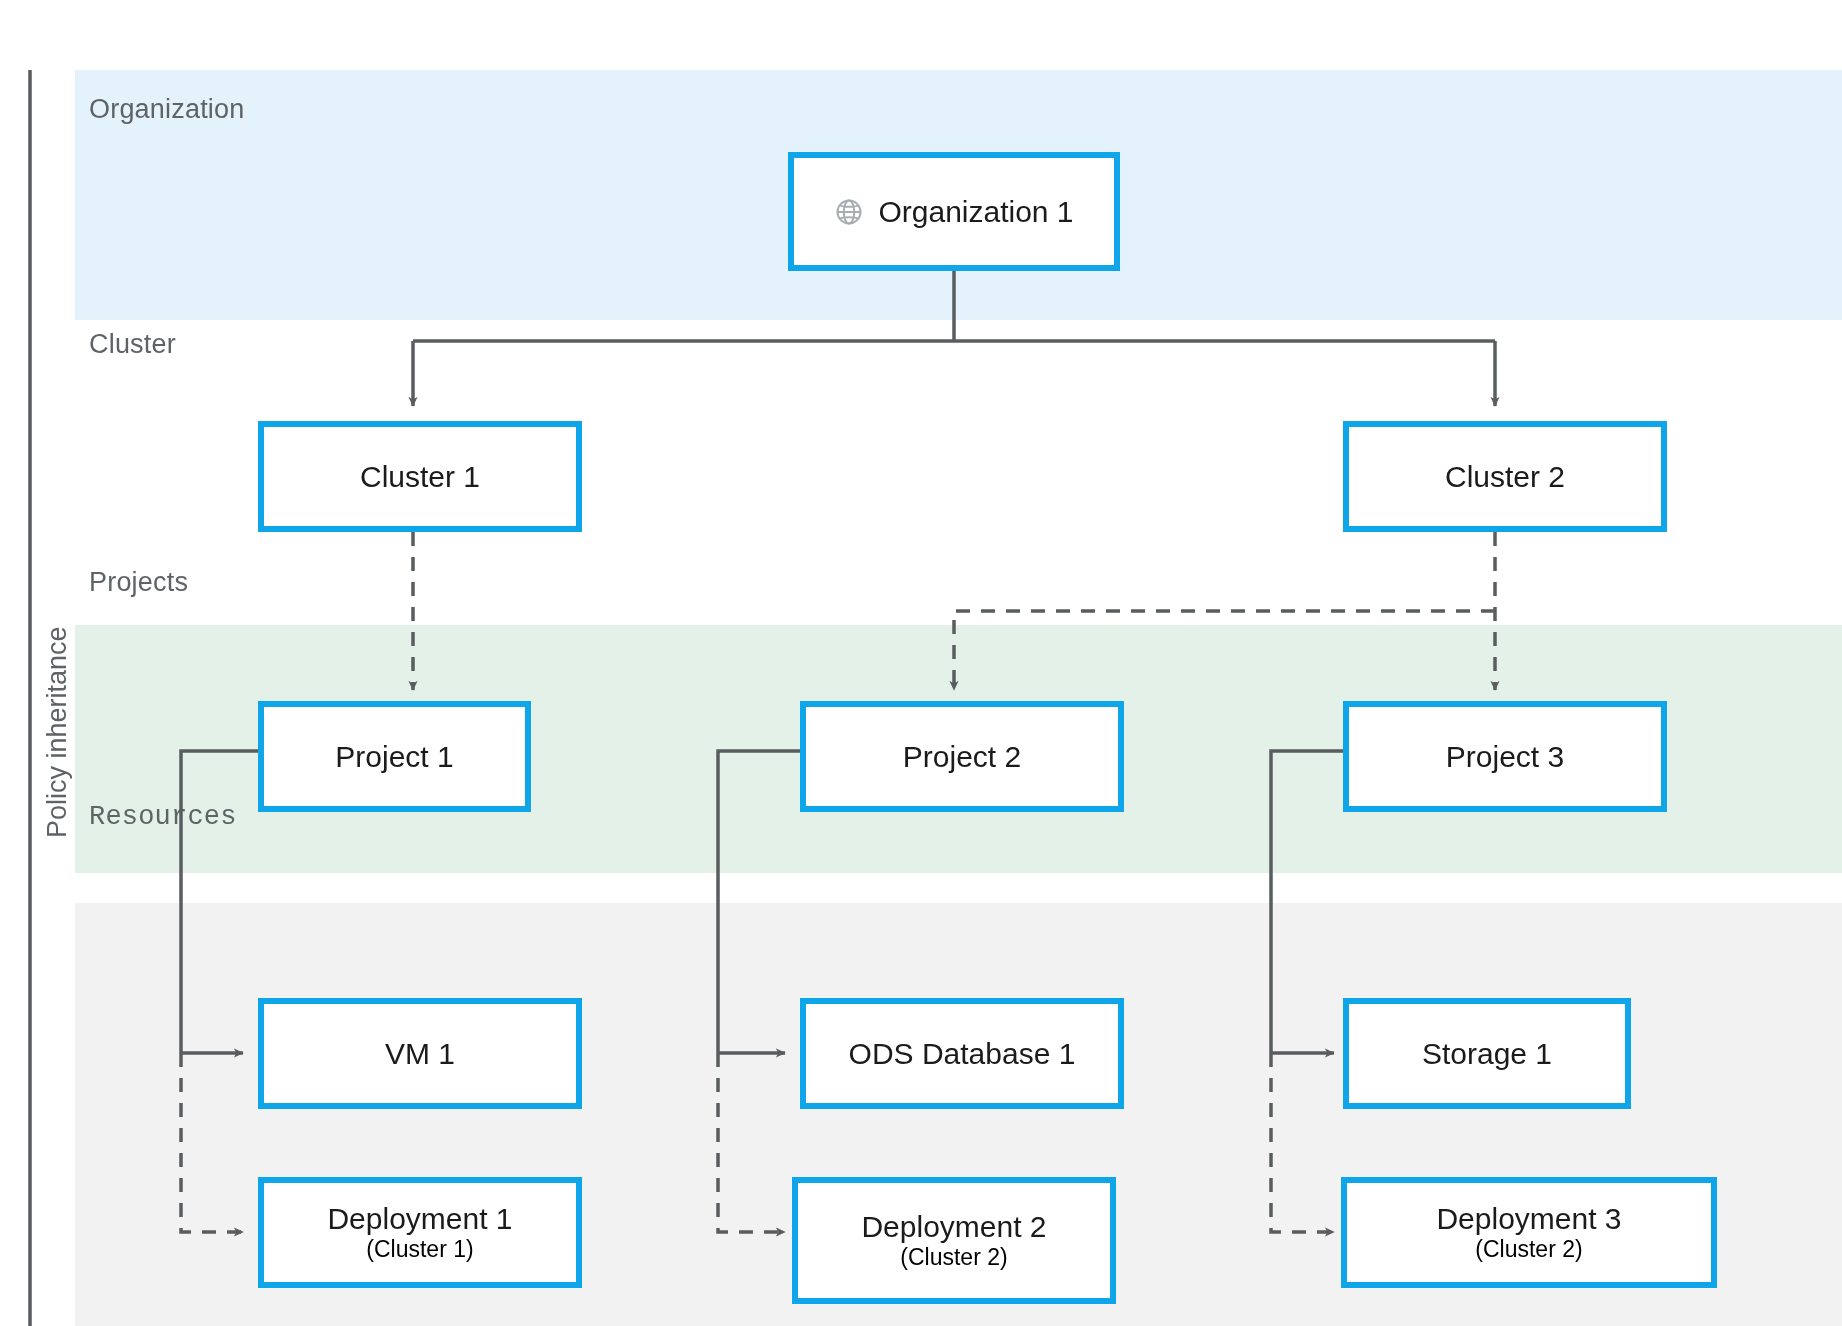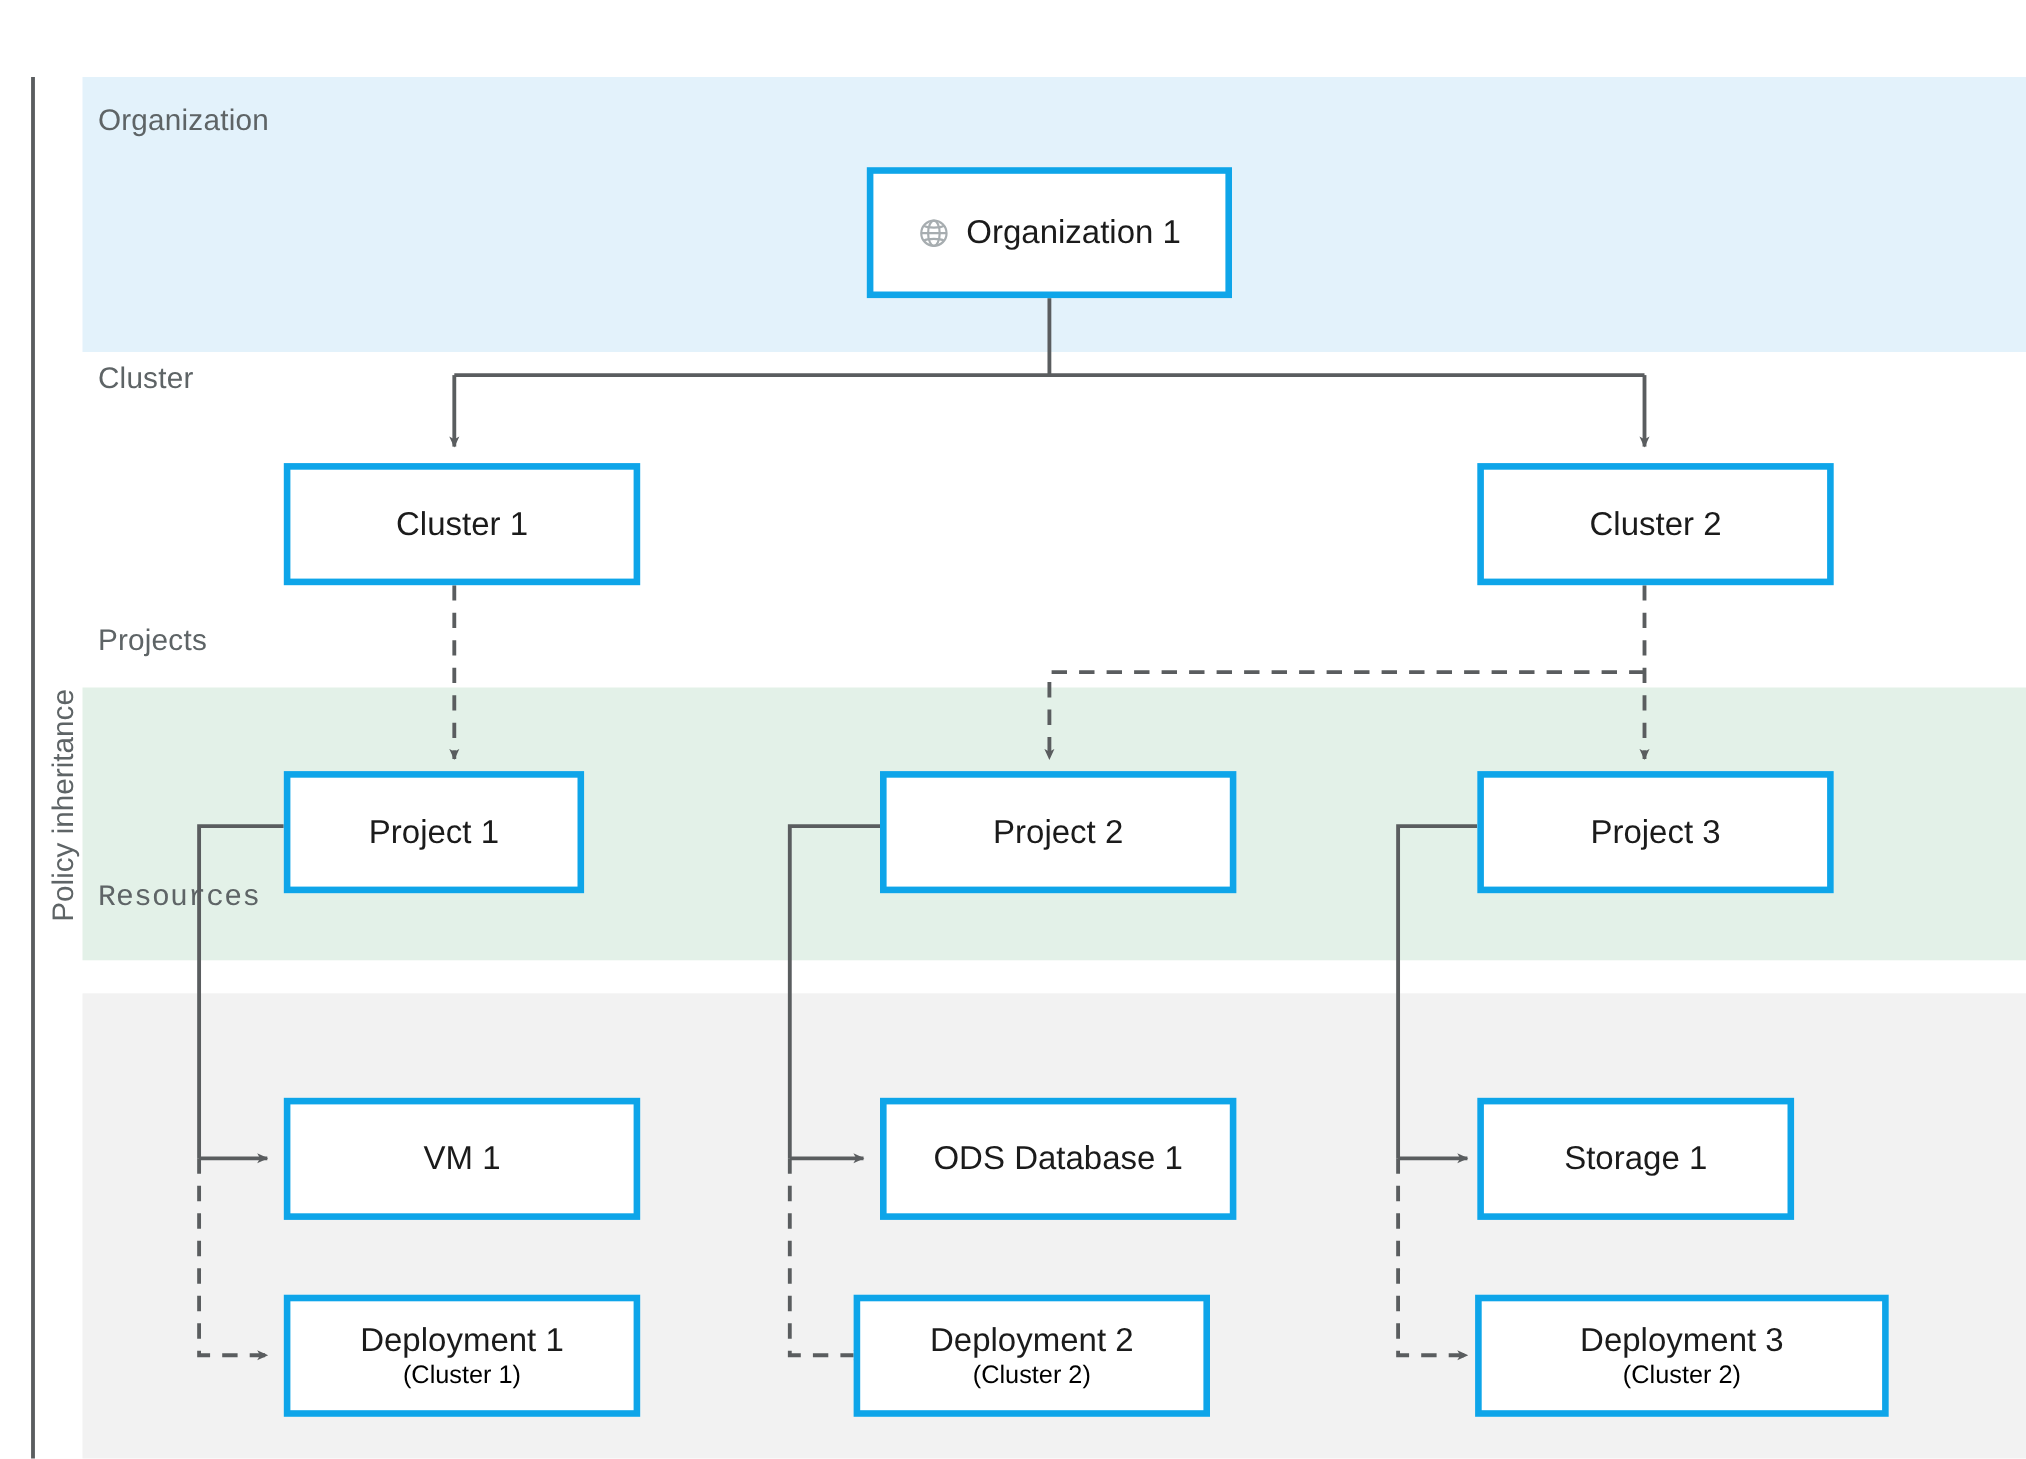--- a/index.html
+++ b/index.html
@@ -140,21 +140,21 @@
 
   <div class="node" style="left:1343px;top:950px;width:288px;height:111px;">
     <span class="title">Storage 1</span>
   </div>
 
   <div class="node" style="left:258px;top:1129px;width:324px;height:111px;">
     <span class="title">Deployment 1</span>
     <span class="sub">(Cluster 1)</span>
   </div>
 
-  <div class="node" style="left:776px;top:1129px;width:324px;height:111px;">
+  <div class="node" style="left:792px;top:1129px;width:324px;height:127px;">
     <span class="title">Deployment 2</span>
     <span class="sub">(Cluster 2)</span>
   </div>
 
   <div class="node" style="left:1341px;top:1129px;width:376px;height:111px;">
     <span class="title">Deployment 3</span>
     <span class="sub">(Cluster 2)</span>
   </div>
 
 </div>

